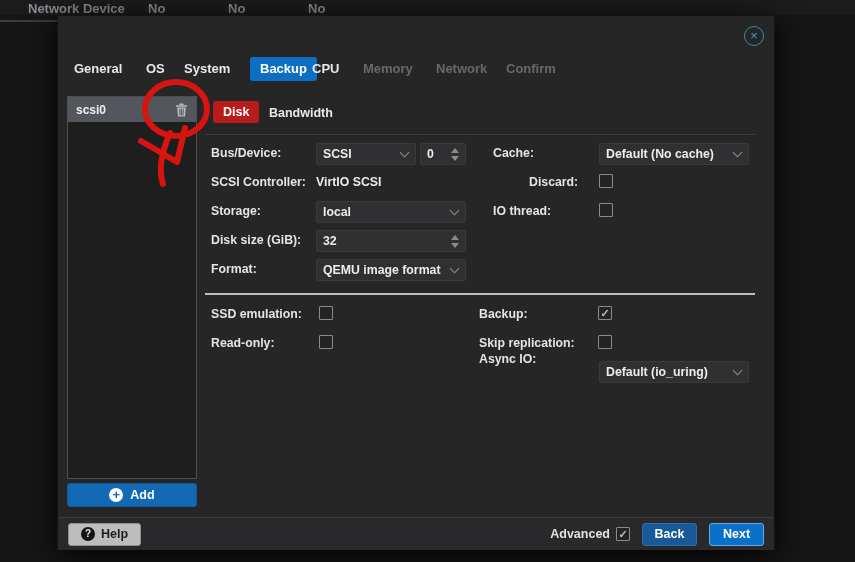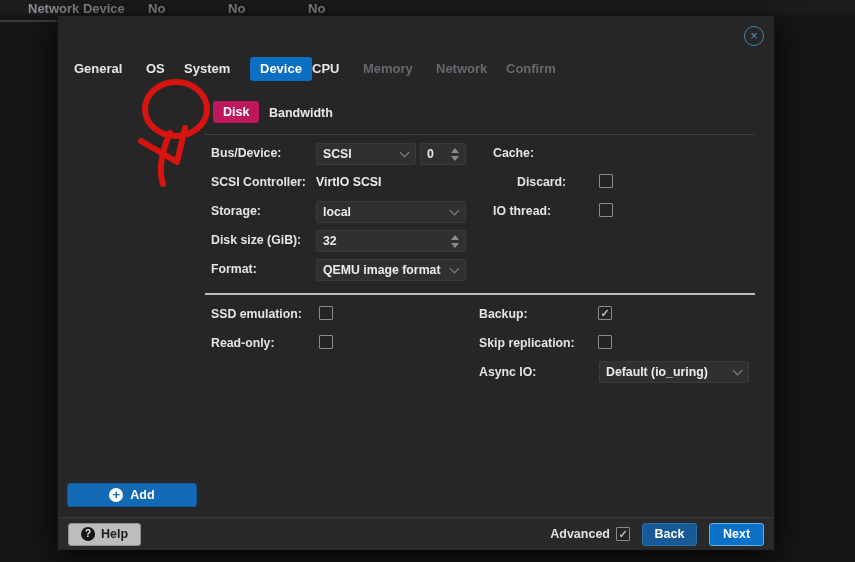--- a/index.html
+++ b/index.html
@@ -33,21 +33,21 @@
                font-size:12px; font-weight:700; cursor:pointer; }
   .trash { width:13px; height:14px; display:block; cursor:pointer; }
   .add-btn { position:absolute; left:9px; top:467px; width:130px; height:24px; background:#1269b4;
              border:1px solid #0d5a9e; border-radius:3px; color:#fff; font-size:12.5px; font-weight:700;
              display:flex; align-items:center; justify-content:center; gap:7px; cursor:pointer; }
   .plus-ico { width:14px; height:14px; border-radius:50%; background:#fff; color:#1269b4;
               font-size:13px; font-weight:700; line-height:13px; text-align:center; }
 
   
   .subtab { position:absolute; font-size:12.5px; font-weight:700; color:#e8e8e8; cursor:pointer; }
-  .subtab[data-state="active"] { background:#be185d; color:#fff; padding:4px 10px; border-radius:3px; }
+  .subtab[data-state="active"] { background:#b91c1c; color:#fff; padding:4px 10px; border-radius:3px; }
   .sep1 { position:absolute; left:147px; top:118px; width:550px; height:1px; background:#3d3d3d; }
   .sep2 { position:absolute; left:147px; top:277px; width:550px; height:2px; background:#bcbcbc; }
 
   .flabel { position:absolute; font-size:12.3px; font-weight:700; color:#e4e4e4; white-space:nowrap; }
   .combo, .spinfield { position:absolute; height:22px; background:#303032; border:1px solid #3a3a3c;
            border-radius:2px; color:#ececec; font-size:12.3px; font-weight:700;
            display:flex; align-items:center; padding:0 6px; cursor:pointer; }
   .combo .val, .spinfield .val { flex:1; white-space:nowrap; overflow:hidden; }
   .chev { width:7px; height:7px; border-right:1.6px solid #8b8b8b; border-bottom:1.6px solid #8b8b8b;
           transform:rotate(45deg); margin:-4px 1px 0 4px; flex:none; }
@@ -95,27 +95,44 @@
   <div class="bg-line"></div>
 
   <div class="dialog">
 
     <div class="close-btn">×</div>
 
     <div class="dlg-tabs">
       <span class="tab" style="left:16px" data-state="normal">General</span>
       <span class="tab" style="left:88px" data-state="normal">OS</span>
       <span class="tab" style="left:126px" data-state="normal">System</span>
-      <span class="tab" style="left:192px; top:1px; height:24px; line-height:24px;" data-state="active">Device</span>
+      <span class="tab" style="left:192px; top:1px; height:24px; line-height:24px;" data-state="active">Backup</span>
       <span class="tab" style="left:254px" data-state="normal">CPU</span>
       <span class="tab" style="left:305px" data-state="disabled">Memory</span>
       <span class="tab" style="left:378px" data-state="disabled">Network</span>
       <span class="tab" style="left:448px" data-state="disabled">Confirm</span>
     </div>
 
+    <div class="disk-panel">
+      <div class="disk-item">
+        <span>scsi0</span>
+        <svg class="trash" viewBox="0 0 13 14">
+          <g fill="#b9bdc3">
+            <rect x="1" y="2.2" width="11" height="1.6" rx="0.5"></rect>
+            <rect x="4.4" y="0.4" width="4.2" height="1.6" rx="0.5"></rect>
+            <path d="M2.2 4.6 h8.6 l-0.8 9 h-7z"></path>
+          </g>
+          <g stroke="#53565c" stroke-width="1">
+            <line x1="4.7" y1="5.8" x2="5" y2="12.4"></line>
+            <line x1="6.5" y1="5.8" x2="6.5" y2="12.4"></line>
+            <line x1="8.3" y1="5.8" x2="8" y2="12.4"></line>
+          </g>
+        </svg>
+      </div>
+    </div>
     <div class="add-btn">
       <span class="plus-ico">+</span>
       <span>Add</span>
     </div>
 
     <span class="subtab" style="left:155px; top:85px;" data-state="active">Disk</span>
     <span class="subtab" style="left:211px; top:90px;" data-state="normal">Bandwidth</span>
     <div class="sep1"></div>
 
     <span class="flabel" style="left:153px; top:130px;">Bus/Device:</span>
@@ -149,42 +166,46 @@
         </span>
     </div>
 
     <span class="flabel" style="left:153px; top:246px;">Format:</span>
     <div class="combo" style="left:258px; top:243px; width:150px;">
       <span class="val">QEMU image format</span>
       <span class="chev"></span>
     </div>
 
     <span class="flabel" style="left:435px; top:130px;">Cache:</span>
-
-    <span class="flabel" style="left:435px; top:159px;padding-left:24px;">Discard:</span>
+    <div class="combo" style="left:541px; top:127px; width:150px;">
+      <span class="val">Default (No cache)</span>
+      <span class="chev"></span>
+    </div>
+
+    <span class="flabel" style="left:447px; top:159px;padding-left:24px;">Discard:</span>
     <span class="cbx" style="left:541px; top:158px;" data-checked="false"></span>
 
     <span class="flabel" style="left:435px; top:188px;">IO thread:</span>
     <span class="cbx" style="left:541px; top:187px;" data-checked="false"></span>
 
     <div class="sep2"></div>
 
     <span class="flabel" style="left:153px; top:291px;">SSD emulation:</span>
     <span class="cbx" style="left:261px; top:290px;" data-checked="false"></span>
 
     <span class="flabel" style="left:153px; top:320px;">Read-only:</span>
     <span class="cbx" style="left:261px; top:319px;" data-checked="false"></span>
 
     <span class="flabel" style="left:421px; top:291px;">Backup:</span>
     <span class="cbx" style="left:540px; top:290px;" data-checked="true"></span>
 
     <span class="flabel" style="left:421px; top:320px;">Skip replication:</span>
     <span class="cbx" style="left:540px; top:319px;" data-checked="false"></span>
 
-    <span class="flabel" style="left:421px; top:349px;">Async IO:</span>
+    <span class="flabel" style="left:421px; top:336px;">Async IO:</span>
     <div class="combo" style="left:541px; top:345px; width:150px;">
       <span class="val">Default (io_uring)</span>
       <span class="chev"></span>
     </div>
 
     <div class="dlg-footer">
       <div class="help-btn">
         <span class="q-ico">?</span>
         <span>Help</span>
       </div>

